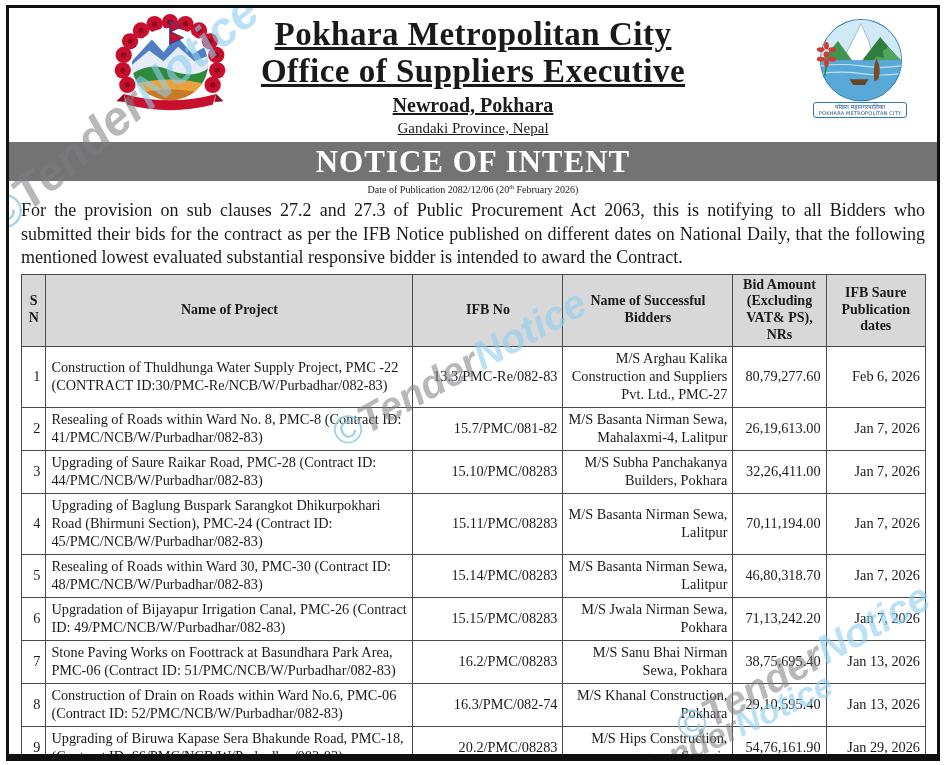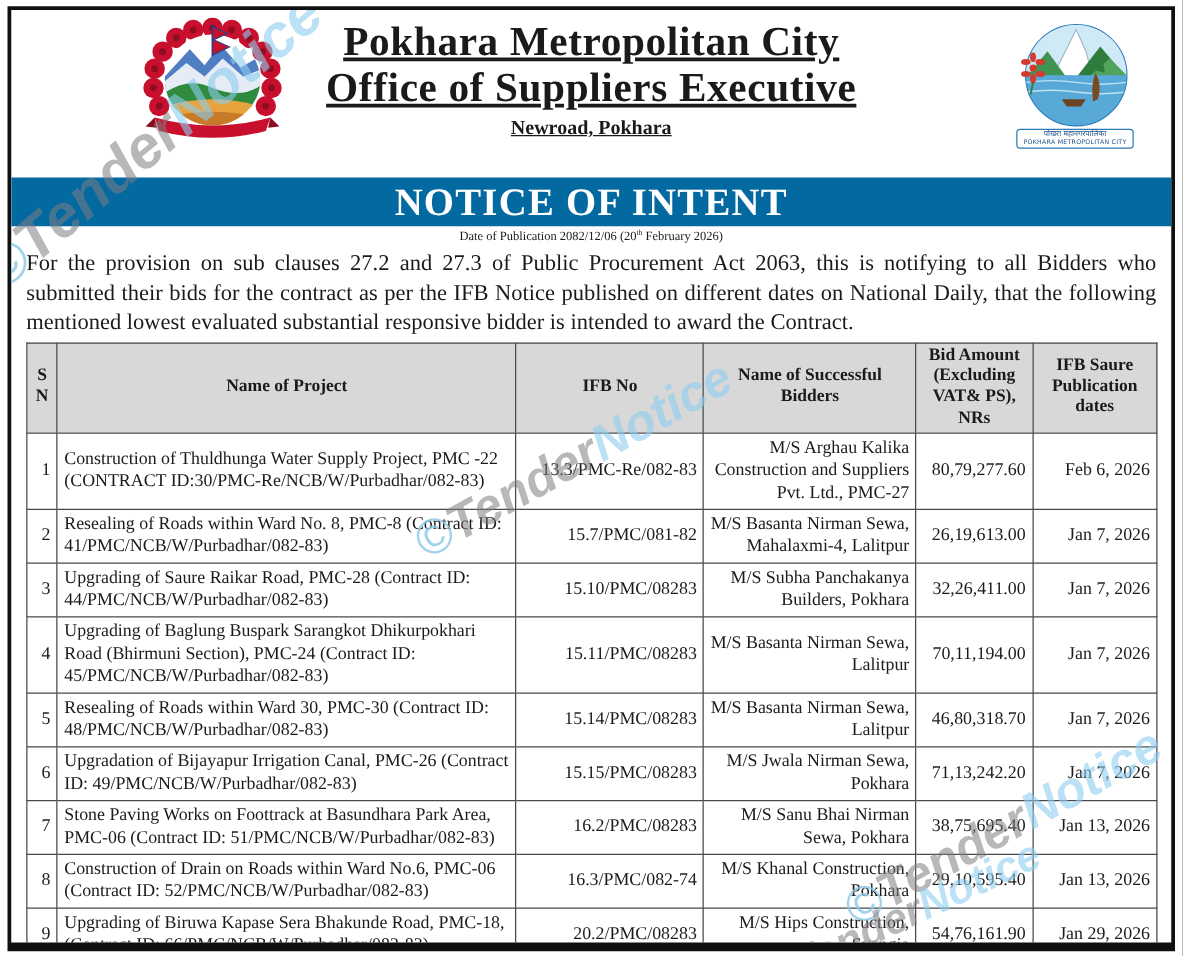--- a/index.html
+++ b/index.html
@@ -6,24 +6,24 @@
   .canvas{width:946px;height:765px;background:#fff;position:relative;overflow:hidden;
           font-family:"Liberation Serif", serif;color:#1a1a1a;}
   .page{position:absolute;top:5px;left:6px;right:6px;bottom:4px;
         border:3px solid #101010;border-bottom-width:7px;background:#fff;overflow:hidden;}
   
   .header{display:flex;align-items:flex-start;justify-content:center;position:relative;padding-top:8px;height:126px;text-decoration:underline;}
   .logo-left{position:absolute;left:102px;top:6px;}
   .logo-right{position:absolute;right:28px;top:8px;text-align:center;}
   .head-text{text-align:center;}
   .title{font-weight:bold;font-size:33px;line-height:1.12;letter-spacing:.5px;margin:0;}
-  .addr{font-weight:bold;font-size:16px;margin-top:4px;}
+  .addr{font-weight:bold;font-size:20px;margin-top:4px;}
   .prov{font-size:15px;margin-top:3px;}
   
-  .banner{background:#0369a1;color:#fff;text-align:center;height:39px;line-height:39px;
+  .banner{background:#737373;color:#fff;text-align:center;height:39px;line-height:39px;
           font-weight:bold;font-size:31px;letter-spacing:1px;}
   .pubdate{text-align:center;font-size:10px;margin-top:3px;font-family:Liberation Serif, serif;}
   .pubdate sup{font-size:60%;vertical-align:super;}
   
   .intro{font-size:18px;line-height:1.3;text-align:justify;margin:4px 12px 4px 12px;}
   
   table{border-collapse:collapse;margin:2px 11px 0 12px;width:calc(100% - 23px);table-layout:fixed;}
   th,td{border:1px solid #4a4a4a;font-size:14.3px;line-height:1.24;padding:2px 5px;vertical-align:middle;}
   thead th{background:#d8d8d8;font-weight:bold;text-align:center;height:52px;font-size:14px;line-height:1.2;}
   col.c-sn{width:2.7%}col.c-proj{width:40.6%}col.c-ifb{width:16.6%}
@@ -115,20 +115,21 @@
         <path d="M14 88 Q65 102 116 88 L112 100 Q65 112 18 100 Z" fill="#c8102e"></path>
         <path d="M14 88 L6 96 L16 97 Z" fill="#8e0c20"></path>
         <path d="M116 88 L124 96 L114 97 Z" fill="#8e0c20"></path>
       </svg>
     </div>
 
     <div class="head-text">
       <div class="title">Pokhara Metropolitan City</div>
       <div class="title">Office of Suppliers Executive</div>
       <div class="addr">Newroad, Pokhara</div>
+      <div class="prov">Gandaki Province, Nepal</div>
     </div>
 
     <div class="logo-right">
       <svg width="96" height="96" viewBox="0 0 100 100">
         <clipPath id="seal">
               <circle cx="50" cy="46" r="42"></circle>
             </clipPath>
         <circle cx="50" cy="46" r="42" fill="#dff0fa" stroke="#2a7ab5" stroke-width="1.5"></circle>
         <g clip-path="url(#seal)">
           <rect x="8" y="4" width="84" height="44" fill="#cfe9f7"></rect>

